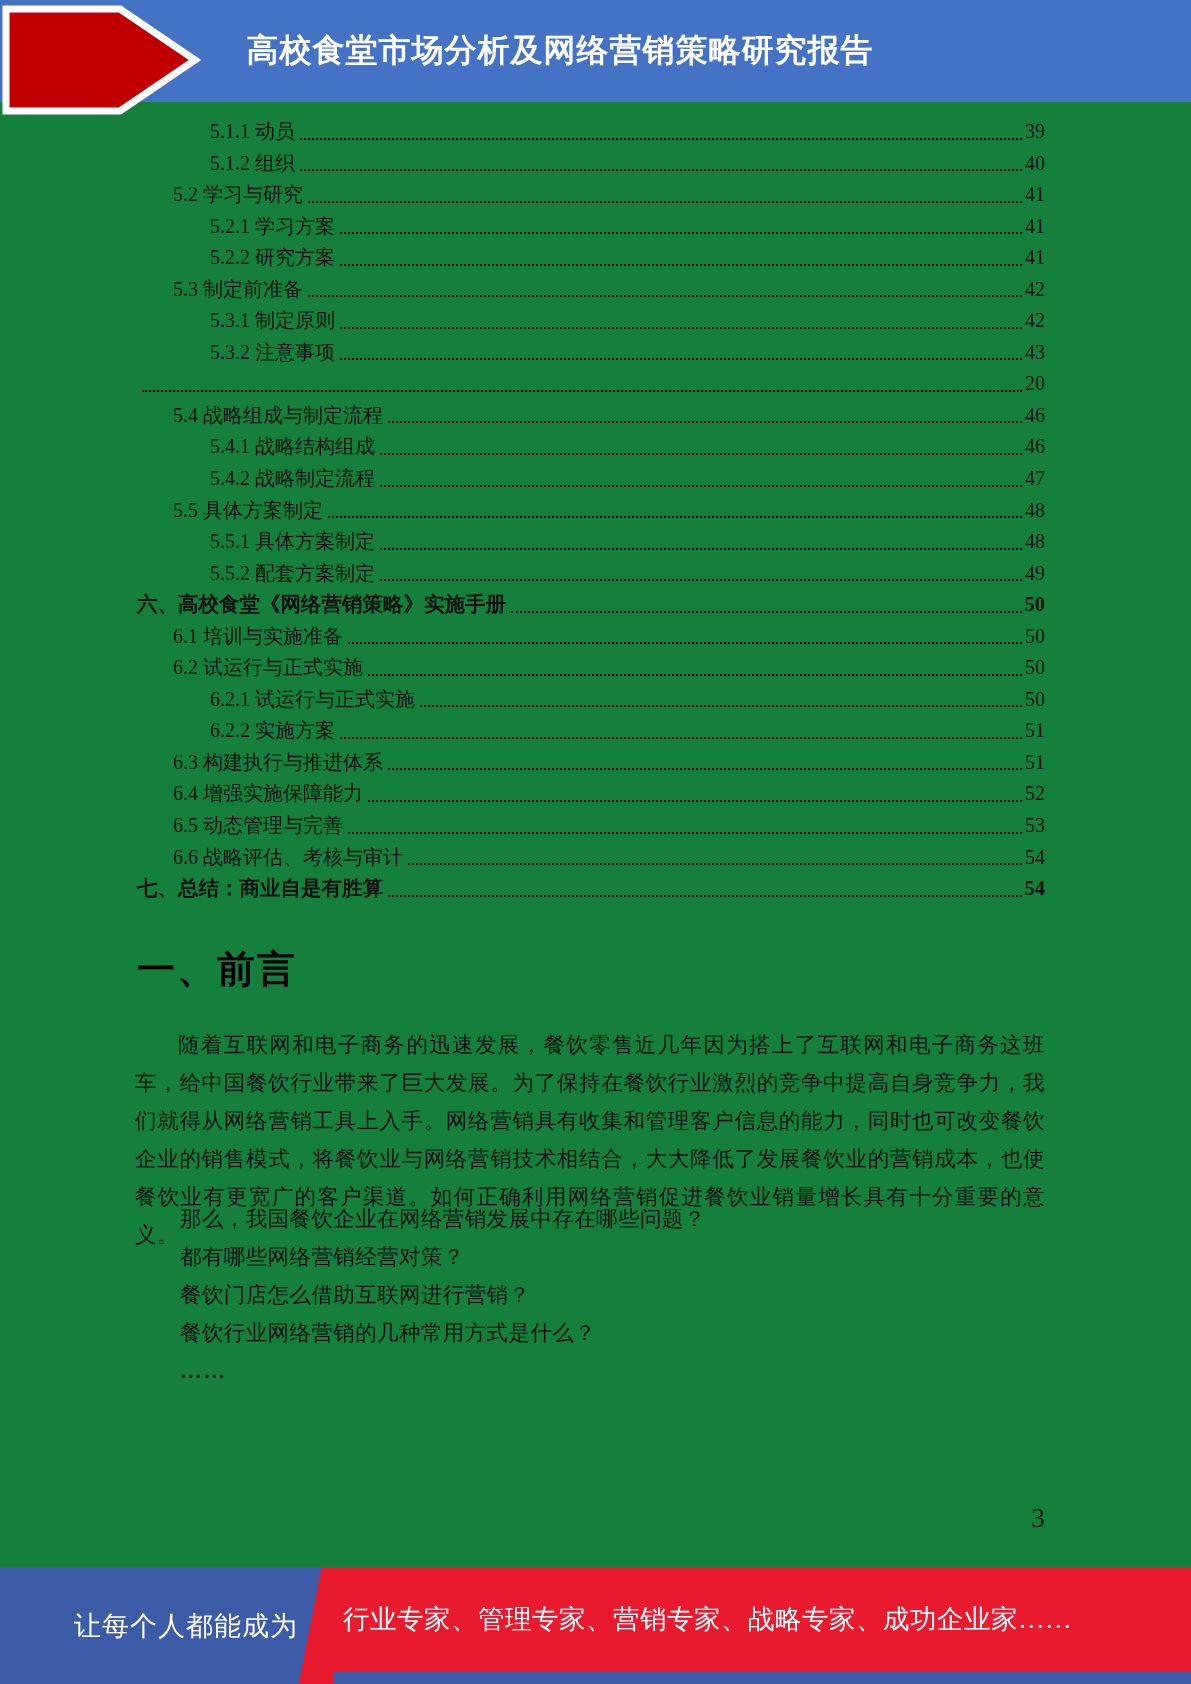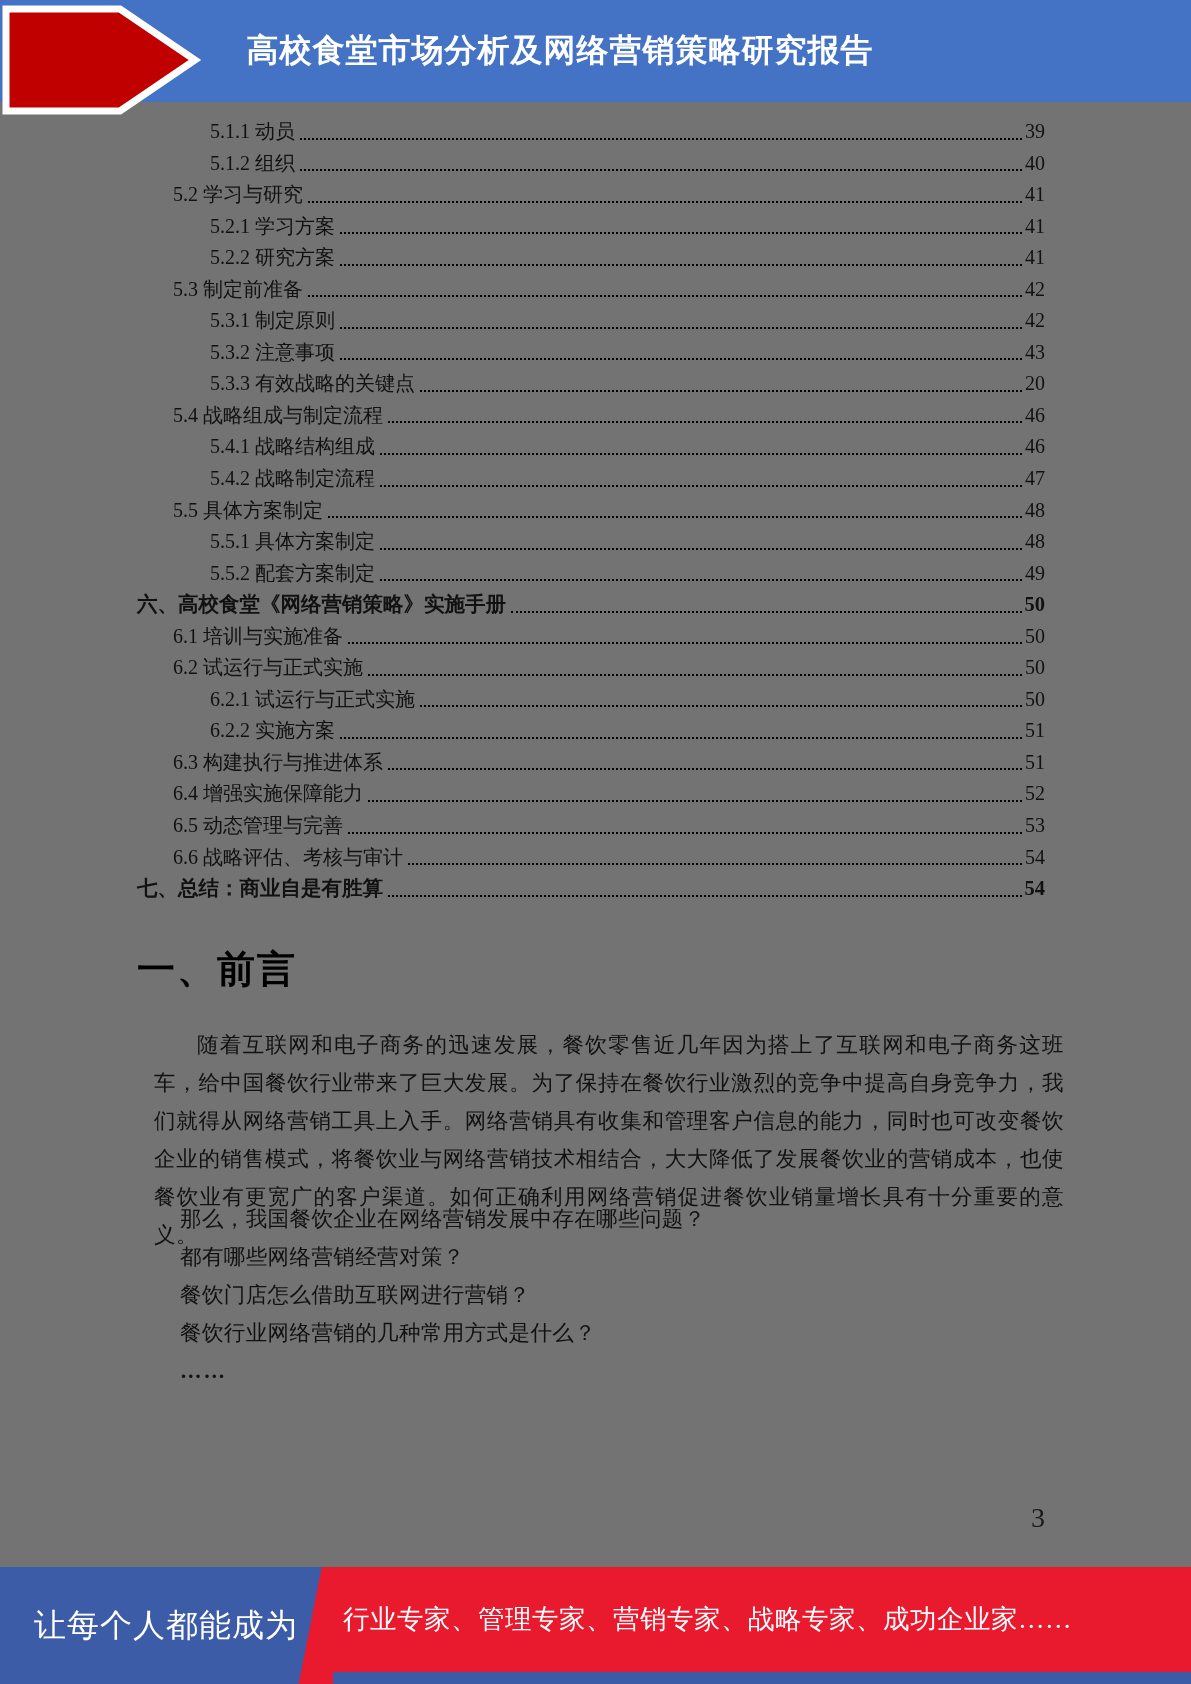--- a/index.html
+++ b/index.html
@@ -8,21 +8,21 @@
     --footer-blue:#3d5ca8;
     --footer-red:#e91a2e;
     --ink:#111111;
   }
   *{margin:0;padding:0;box-sizing:border-box;}
   html,body{background:#ffffff;}
   body{
     width:1191px;height:1684px;position:relative;overflow:hidden;
     font-family:"Liberation Serif","DejaVu Serif",serif;color:var(--ink);
   }
-  .page{position:absolute;inset:0;background:#737373;}
+  .page{position:absolute;inset:0;background:#15803d;}
 
   
   .hdr{
     position:absolute;left:0;top:0;width:1191px;height:102px;
     background:var(--header-blue);
   }
   .arrow{position:absolute;left:2px;top:4px;width:200px;height:112px;}
   .hdr-title{
     position:absolute;left:150px;top:0;width:820px;height:102px;
     display:flex;align-items:center;justify-content:center;
@@ -45,21 +45,21 @@
   }
   .toc-page{text-align:right;}
 
   
   .sec-heading{
     position:absolute;left:137px;top:944px;
     font-family:Liberation Serif, serif;
     font-weight:700;font-size:38px;color:#000;letter-spacing:2px;
   }
   .intro{
-    position:absolute;left:154px;top:1026px;width:910px;
+    position:absolute;left:135px;top:1026px;width:910px;
     font-size:21.5px;line-height:38px;text-align:justify;
     text-indent:2em;letter-spacing:0.4px;
   }
   .questions{position:absolute;left:137px;top:1200px;width:910px;}
   .q-line{
     font-size:21.5px;line-height:38px;padding-left:2em;
     letter-spacing:0.4px;white-space:nowrap;
   }
   .q-line:last-child{font-weight:700;letter-spacing:2px;}
 
@@ -73,21 +73,21 @@
     position:absolute;left:0;bottom:0;width:1191px;height:117px;
     background:var(--footer-red);
   }
   .ftr-blue{
     position:absolute;left:0;top:0;width:330px;height:117px;
     background:var(--footer-blue);
     clip-path:polygon(0 0,97.5% 0,90.5% 100%,0 100%);
     display:flex;align-items:center;justify-content:flex-end;
   }
   .ftr-left{
-    color:#ffffff;font-size:32px;letter-spacing:1px;
+    color:#ffffff;font-size:27px;letter-spacing:1px;
     padding-right:32px;white-space:nowrap;
   }
   .ftr-right{
     position:absolute;left:343px;top:0;height:104px;right:10px;
     display:flex;align-items:center;
     color:#ffffff;font-size:26.5px;letter-spacing:0.5px;white-space:nowrap;
   }
   .ftr-strip{
     position:absolute;left:333px;right:0;bottom:0;height:12px;
     background:var(--footer-blue);
@@ -148,21 +148,20 @@
     <span class="toc-page">42</span>
   </div>
 
   <div class="toc-row lvl3">
     <span class="toc-label">5.3.2  注意事项</span>
     <span class="leader"></span>
     <span class="toc-page">43</span>
   </div>
 
   <div class="toc-row lvl3">
-    <span class="toc-label">5.3.3  有效战略的关键点</span>
     <span class="leader"></span>
     <span class="toc-page">20</span>
   </div>
 
   <div class="toc-row lvl2">
     <span class="toc-label">5.4  战略组成与制定流程</span>
     <span class="leader"></span>
     <span class="toc-page">46</span>
   </div>
 

